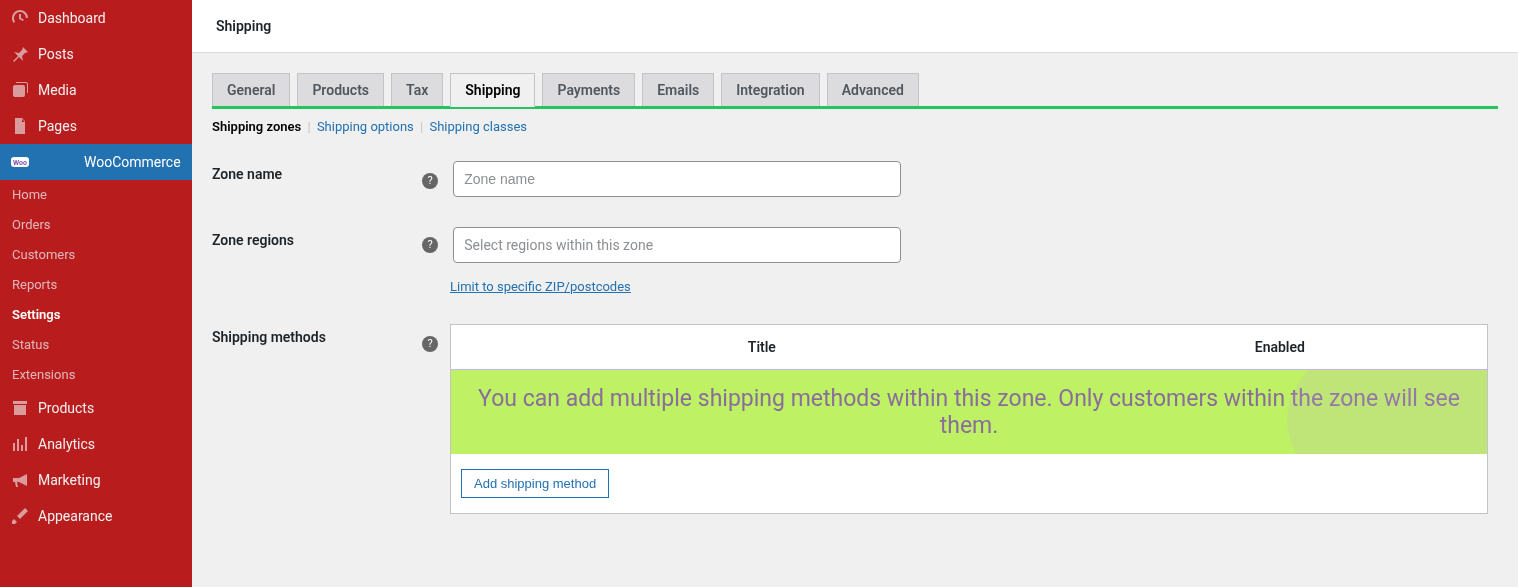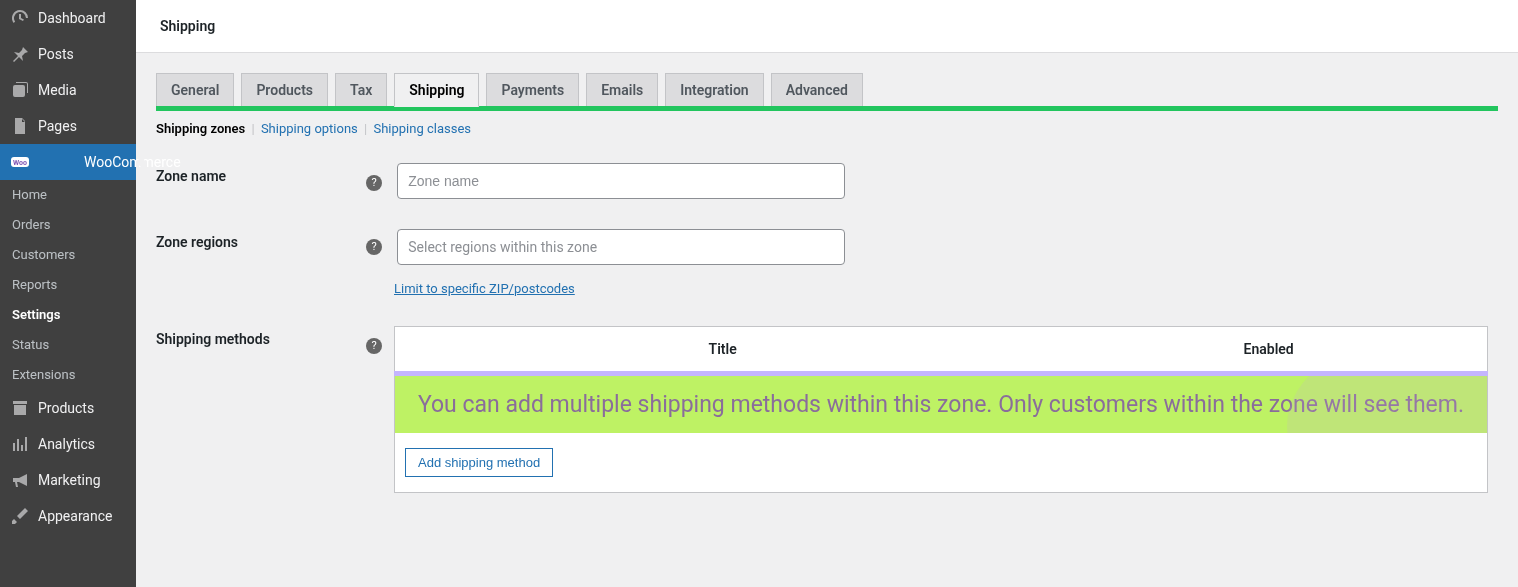--- a/index.html
+++ b/index.html
@@ -1,35 +1,35 @@
 <!DOCTYPE html>
 <html><head>
 <meta charset="utf-8">
 <style>
 * { box-sizing: border-box; margin: 0; padding: 0; }
 body { font-family: -apple-system, BlinkMacSystemFont, "Segoe UI", Roboto, sans-serif; font-size: 13px; color: #3c434a; background: #f0f0f1; }
 .layout { display: flex; min-height: 587px; }
 
 
-.sidebar { width: 136px; background: #404040; color: #f0f0f1; flex-shrink: 0; }
+.sidebar { width: 192px; background: #b91c1c; color: #f0f0f1; flex-shrink: 0; }
 .menu-item { display: flex; align-items: center; padding: 8px 8px 8px 10px; color: #f0f0f1; cursor: pointer; font-size: 14px; min-height: 34px; position: relative; }
 .menu-item.current { background: #2271b1; color: #fff; gap: 46px; }
 .menu-item.current::after { content: ""; position: absolute; right: -8px; top: 50%; margin-top: -8px; border: 8px solid transparent; border-right-color: #f0f0f1; }
 .menu-item .icon { width: 20px; height: 20px; margin-right: 8px; display: flex; align-items: center; justify-content: center; opacity: 0.6; }
 .menu-item.current .icon { opacity: 1; }
 .submenu-item { padding: 6px 12px; color: rgba(240,246,252,0.7); cursor: pointer; font-size: 13px; line-height: 18px; }
 .submenu-item.current { color: #fff; font-weight: 600; }
 
 
 .main { flex: 1; background: #f0f0f1; }
 .header-bar { background: #fff; padding: 18px 24px; font-size: 14px; font-weight: 600; color: #1d2327; border-bottom: 1px solid #dcdcde; }
 .content { padding: 20px 20px 20px 20px; }
 
 
-.nav-tabs { display: flex; border-bottom: 5px solid #22c55e; margin-bottom: 4px; }
+.nav-tabs { display: flex; border-bottom: 3px solid #22c55e; margin-bottom: 4px; }
 .nav-tab { background: #dcdcde; border: 1px solid #c3c4c7; border-bottom: none; color: #50575e; padding: 8px 14px; margin-left: 0.5em; font-size: 14px; font-weight: 600; cursor: pointer; }
 .nav-tab:first-child { margin-left: 0; }
 .nav-tab.active { background: #f0f0f1; border-bottom: 1px solid #f0f0f1; margin-bottom: -1px; color: #000; }
 
 
 .subsubsub { margin: 10px 0 12px 0; font-size: 13px; color: #646970; }
 .subsubsub a { color: #2271b1; text-decoration: none; }
 .subsubsub .current { color: #000; font-weight: 600; }
 .subsubsub .sep { color: #c3c4c7; padding: 0 3px; }
 
@@ -47,21 +47,21 @@
 
 .text-input, .select-input { width: 448px; padding: 6px 10px; border: 1px solid #8c8f94; border-radius: 4px; font-size: 14px; background: #fff; color: #2c3338; height: 36px; }
 .text-input::placeholder, .select-input .placeholder { color: #8c8f94; }
 .select-input { display: flex; align-items: center; }
 .select-input .placeholder { flex: 1; }
 
 .link-sm { color: #2271b1; text-decoration: underline; font-size: 13px; display: inline-block; margin-top: 16px; cursor: pointer; }
 
 
 .methods-table { width: 100%; border: 1px solid #c3c4c7; border-collapse: collapse; background: #fff; }
-.methods-table th { text-align: center; font-weight: 600; font-size: 14px; padding: 14px 10px; border-bottom: 5px solid #c4b5fd; color: #1d2327; }
+.methods-table th { text-align: center; font-weight: 600; font-size: 14px; padding: 14px 10px; border-bottom: 1px solid #c4b5fd; color: #1d2327; }
 .methods-table th:first-child { width: 60%; }
 .methods-blank { background: #bef264; text-align: center; padding: 28px 20px; font-size: 23px; color: #8a6d9b; position: relative; overflow: hidden; }
 .methods-blank::after { content: ""; position: absolute; right: -60px; top: -40px; width: 260px; height: 180px; border-radius: 50%; background: rgba(200,170,210,0.18); }
 .methods-foot { padding: 12px; }
 .btn-outline { background: #fff; border: 1px solid #2271b1; color: #2271b1; padding: 6px 12px; border-radius: 0; font-size: 13px; cursor: pointer; }
 
 svg { width: 20px; height: 20px; fill: currentColor; }
 </style>
 </head>
 <body>

